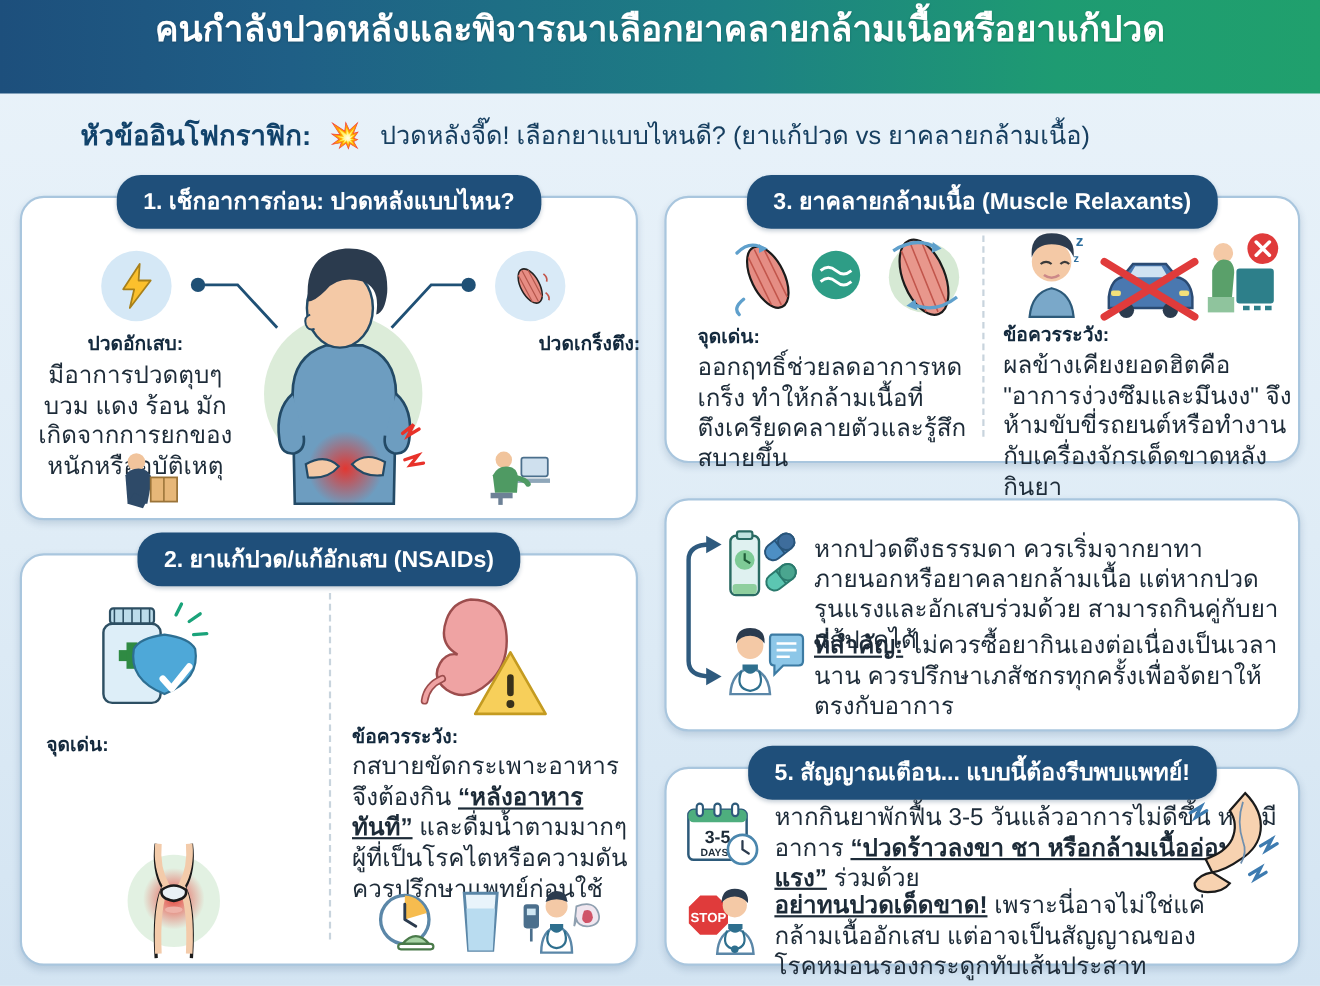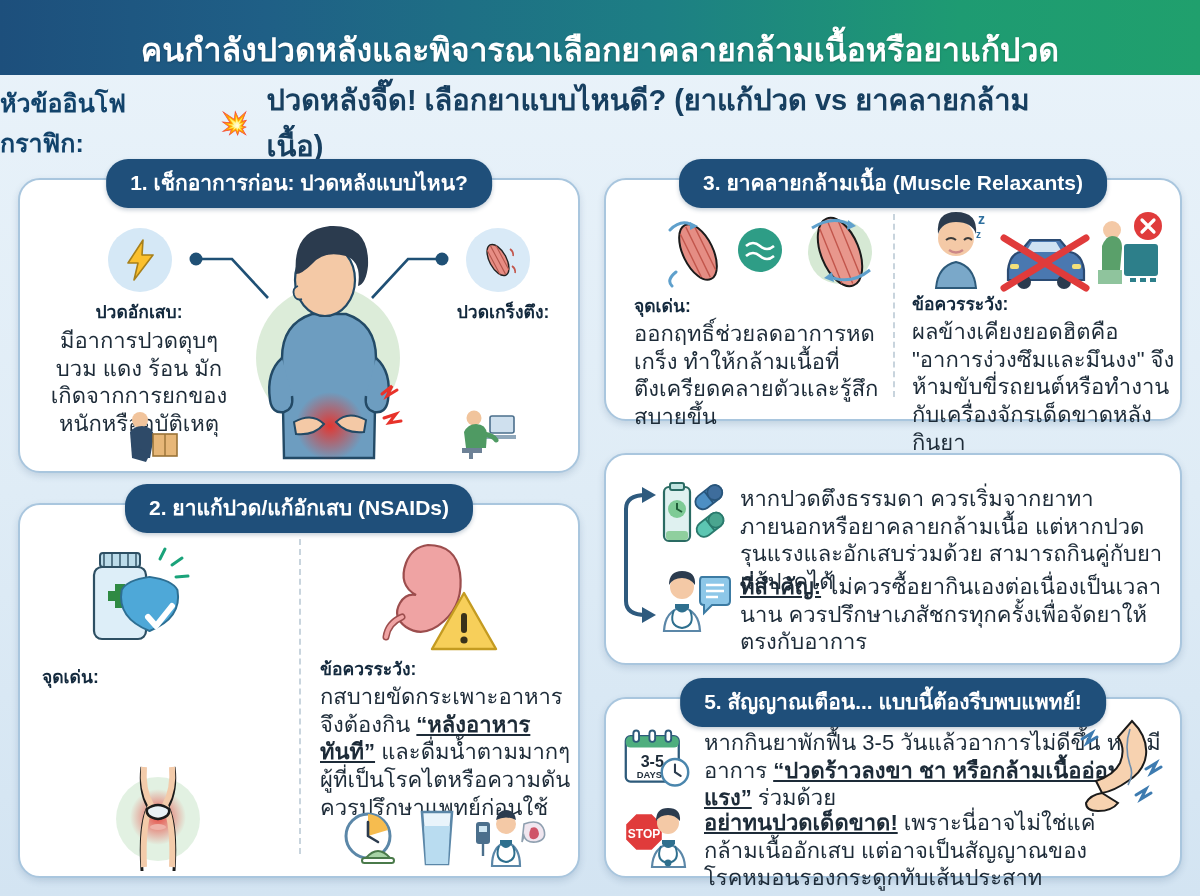--- a/index.html
+++ b/index.html
@@ -11,38 +11,38 @@
     overflow: hidden;
   }
   .page {
     position: relative;
     width: 1200px; height: 896px;
     background: linear-gradient(180deg,#eaf3fa 0%,#dfecf6 55%,#d3e4f2 100%);
   }
 
   
   .banner {
-    position: absolute; left:0; top:0; width:1200px; height:75px;
+    position: absolute; left:0; top:0; width:1200px; height:85px;
     background: linear-gradient(90deg,#1d4f7c 0%,#1f5f86 22%,#1d7f84 55%,#1e9b72 80%,#20a06d 100%);
-    display:flex; align-items:flex-end; justify-content:center;
+    display:flex; align-items:flex-start; justify-content:center;
   }
   .banner-title {
     color:#ffffff; font-size:32px; font-weight:bold; letter-spacing:0px;
     text-shadow: 0 1px 2px rgba(0,0,0,.22);
     white-space:nowrap;
   }
 
   
   .subtitle-row {
     position:absolute; left:0; top:92px; width:1064px; height:62px;
     display:flex; align-items:center; justify-content:center; gap:17px;
   }
   .subtitle-label { color:#12436b; font-size:25px; font-weight:bold; }
   .burst { font-size:23px; line-height:1; }
-  .subtitle-text { color:#173f60; font-size:29px;font-weight:bold; }
+  .subtitle-text { color:#173f60; font-size:23px; }
 
   
   .card {
     position:absolute;
     background:#ffffff;
     border:2px solid #a9c6de;
     border-radius:22px;
     box-shadow: 0 3px 7px rgba(30,70,110,.16);
     padding-left: 33px;
   }
@@ -63,29 +63,29 @@
   .divider-v {
     position:absolute; top:34px; bottom:22px; left:50%;
     border-left:2px dashed #c8d4dd;
   }
 
   .hd { font-weight:bold; color:#13293d; font-size:17.5px; }
   .bd { color:#1d2b38; font-size:22px; line-height:1.26; }
   .bd b { font-weight:bold;text-decoration:underline; }
 
   
-  .c1-wrap { position:absolute; inset:0;margin-left:16px; }
+  .c1-wrap { position:absolute; inset:0; }
   .icon-circle {
     position:absolute; border-radius:50%;
     display:flex; align-items:center; justify-content:center;
   }
   #c1-bolt { left:72px;  top:48px; width:64px; height:64px; background:#d5e8f6; }
   #c1-musc { left:430px; top:48px; width:64px; height:64px; background:#d9eaf7; }
   .c1-left-txt  { position:absolute; left:8px;  top:118px; width:190px; text-align:center; }
-  .c1-right-txt { position:absolute; left:372px; top:118px; width:190px; text-align:center; }
+  .c1-right-txt { position:absolute; left:372px; top:118px; width:190px; text-align:right; }
   .c1-left-txt .hd, .c1-right-txt .hd { margin-bottom:1px; }
   .person { position:absolute; left:196px; top:28px; width:180px; height:250px; }
   .connector { position:absolute; left:0; top:0; width:562px; height:295px; pointer-events:none; }
   .mini-ico { position:absolute; width:62px; height:58px; }
   #c1-box-man { left:84px;  top:228px; }
   #c1-desk-man{ left:420px; top:222px; }
 
   
   .c2-ico-a { position:absolute; left:62px; top:38px; width:124px; height:112px; }
   .c2-ico-b { position:absolute; left:352px; top:34px; width:132px; height:116px; }

